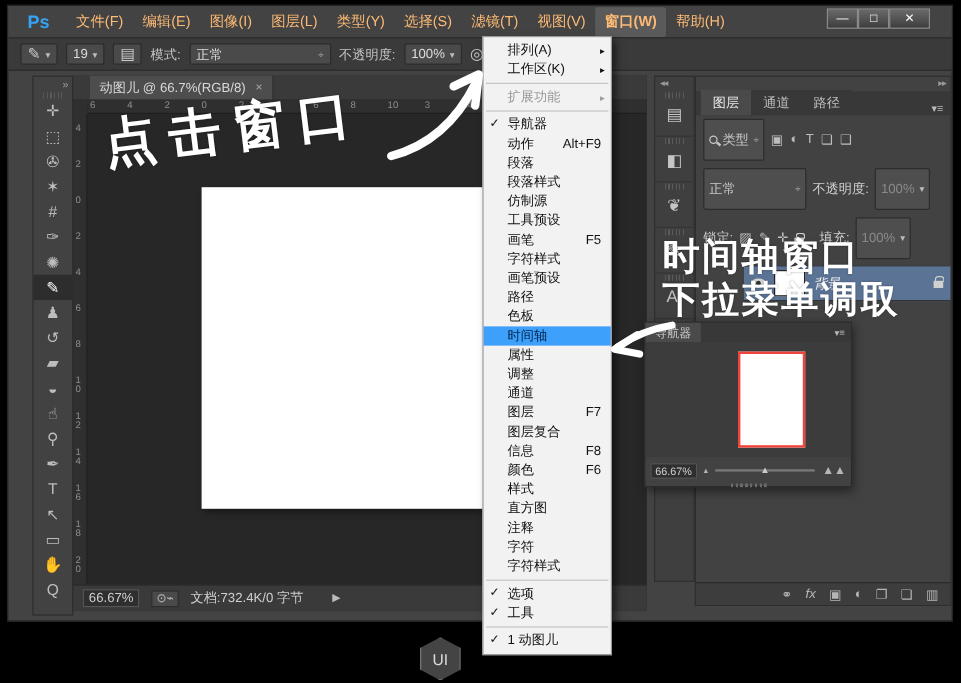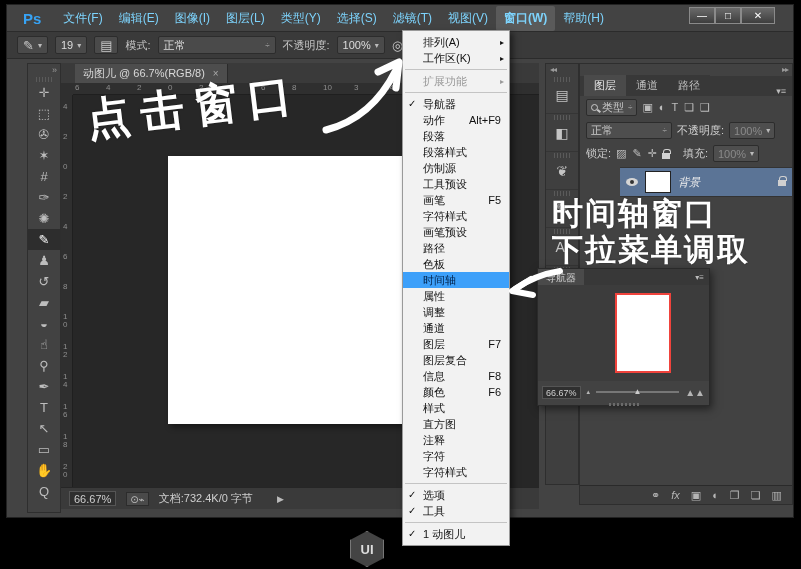--- a/index.html
+++ b/index.html
@@ -8,21 +8,21 @@
   #stage { position:relative; width:801px; height:569px; background:#000; }
 
   
   #app { position:absolute; left:6px; top:4px; width:788px; height:514px;
     background:#434343; border:1px solid #222; }
 
   
   #titlebar { position:absolute; left:0; top:0; width:100%; height:26px; background:#434343;
     display:flex; align-items:center; }
   #ps-logo { color:#37a3f5; font-weight:bold; font-size:15px; margin:0 14px 0 16px; letter-spacing:0; }
-  .tb-menu { color:#7dd3fc; font-size:12px; padding:4px 8px; white-space:nowrap; }
+  .tb-menu { color:#fdba74; font-size:12px; padding:4px 8px; white-space:nowrap; }
   .tb-menu.active { background:#5a5a5a; border-radius:2px;font-weight:bold; }
   #win-controls { position:absolute; right:18px; top:2px; display:flex; }
   .win-btn { width:26px; height:17px; background:linear-gradient(#6a6a6a,#3e3e3e);
     border:1px solid #8a8a8a; color:#fff; font-size:10px; line-height:15px; text-align:center; }
   .win-btn.close { width:34px; }
 
   
   #optionsbar { position:absolute; left:0; top:26px; width:100%; height:28px; background:#3a3a3a;
     border-top:1px solid #2b2b2b; border-bottom:1px solid #2b2b2b;
     display:flex; align-items:center; gap:7px; padding-left:10px; color:#cfcfcf; font-size:11px; }
@@ -74,21 +74,21 @@
   
   #panel { position:absolute; left:572px; top:58px; width:214px; height:442px; background:#424242;
     border:1px solid #2e2e2e; font-size:11px; color:#cfcfcf; }
   #panel-head { height:12px; text-align:right; color:#9a9a9a; font-size:8px; padding-right:4px; line-height:12px; letter-spacing:-1px;}
   #panel-tabs { display:flex; align-items:flex-end; height:20px; background:#383838; padding-left:4px; }
   .ptab { padding:3px 10px; font-size:11px; color:#bdbdbd; background:#383838; }
   .ptab.active { background:#4a4a4a; color:#e8e8e8; }
   #panel-menu-btn { margin-left:auto; margin-right:6px; color:#bbb; font-size:9px; }
   .prow { display:flex; align-items:center; gap:5px; padding:3px 6px; }
   .pfield { background:#4e4e4e; border:1px solid #2c2c2c; border-radius:2px; padding:1px 4px;
-    display:flex; align-items:center; gap:4px; color:#c9c9c9; height:17px; }
+    display:flex; align-items:center; gap:4px; color:#c9c9c9; height:35px; }
   .pfield.dim { color:#8a8a8a; }
   .row-icons { display:flex; gap:6px; font-size:11px; color:#bdbdbd; }
   .search-glass { display:inline-block; width:7px; height:7px; border:1.5px solid #c9c9c9; border-radius:50%;
     position:relative; }
   .search-glass::after { content:""; position:absolute; width:4px; height:1.5px; background:#c9c9c9;
     right:-4px; bottom:-1px; transform:rotate(40deg); }
   #layer-row { display:flex; align-items:center; gap:7px; height:30px; background:#5b7496;
     border-top:1px solid #333; border-bottom:1px solid #333; padding:0 6px; margin-top:2px;margin-left:40px; }
   .eye { display:inline-block; width:12px; height:8px; border-radius:50%; background:#d5d5d5; position:relative; }
   .eye::after { content:""; position:absolute; left:4px; top:2px; width:4px; height:4px; border-radius:50%; background:#333; }
@@ -136,21 +136,21 @@
   
   .note { position:absolute; color:#fff; font-weight:bold; z-index:60;
     text-shadow:0 0 2px rgba(0,0,0,.35); }
   #note1 { left:86px; top:78px; font-size:44px; letter-spacing:10px; transform:rotate(-7deg); }
   #note2 { left:552px; top:196px; font-size:31px; line-height:36px; letter-spacing:2px; }
   svg.arrow { position:absolute; z-index:60; overflow:visible; }
 
   
   #watermark { position:absolute; left:350px; top:531px; width:34px; height:36px; background:#444;
     clip-path:polygon(50% 0,100% 25%,100% 75%,50% 100%,0 75%,0 25%);
-    display:flex; align-items:center; justify-content:center; color:#ddd; font-weight:bold; font-size:13px;
+    display:flex; align-items:center; justify-content:center; color:#ddd; font-weight:normal; font-size:13px;
     border:1px solid #777; z-index:5; }
 </style>
 </head>
 <body>
 
 <div id="stage">
 
   <div id="app">
 
     <div id="titlebar">

